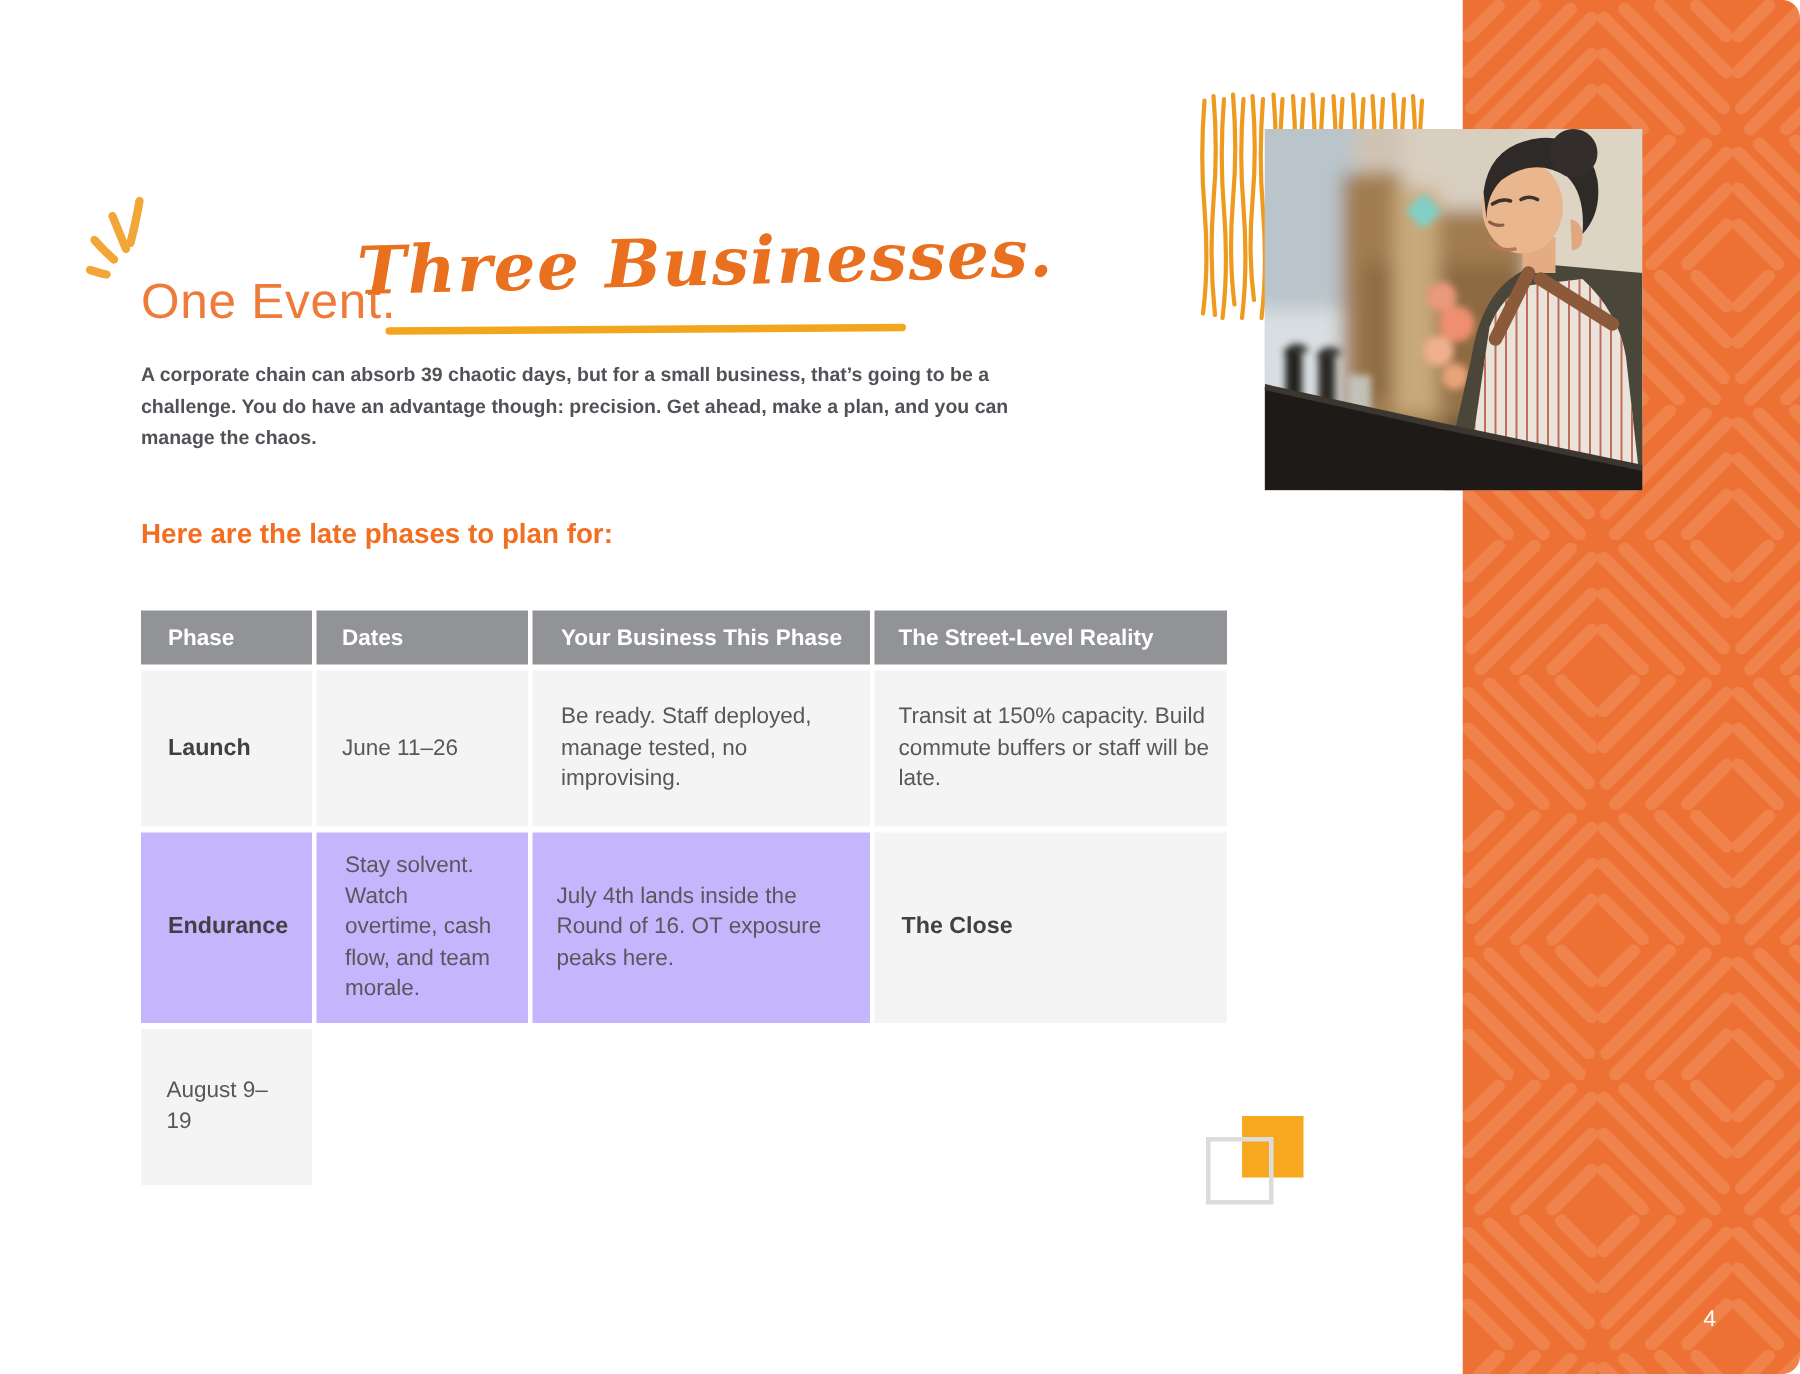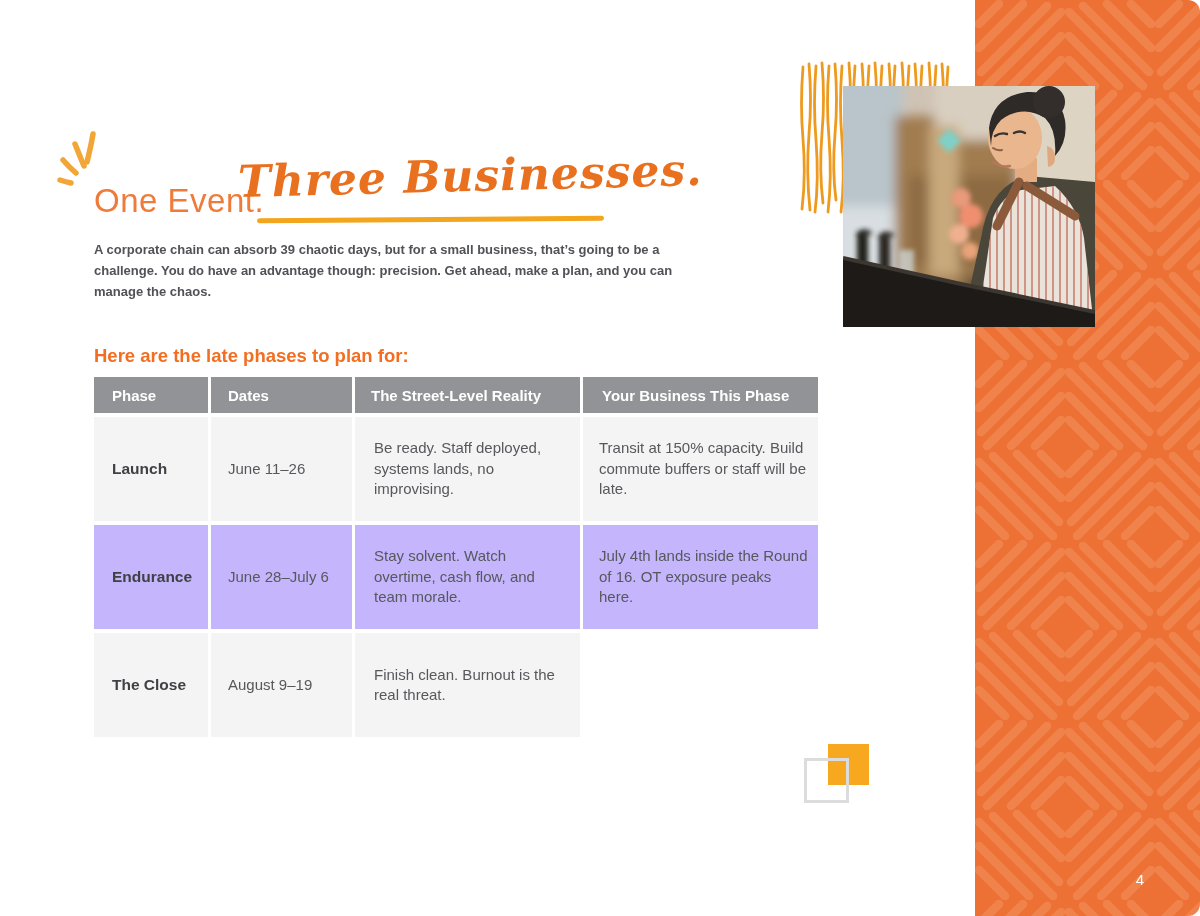--- a/index.html
+++ b/index.html
@@ -42,21 +42,21 @@
     position:absolute;left:94px;top:345px;font-size:18.5px;font-weight:700;
     color:#F26E21;z-index:2;
   }
   
   .phases-table{
     position:absolute;left:94px;top:377px;width:724px;z-index:2;
     display:grid;grid-template-columns:114px 141px 225px 235px;gap:4px 3px;
   }
   .th{
     background:#919396;color:#ffffff;font-weight:700;font-size:15px;height:36px;
-    display:flex;align-items:center;box-sizing:border-box;padding-left:18px;
+    display:flex;align-items:center;box-sizing:border-box;padding-left:18px;margin-top:30px;
   }
   .th.c2{padding-left:17px;}
   .th.c3{padding-left:19px;}
   .th.c4{padding-left:16px;}
   .td{
     background:#F4F4F4;display:flex;align-items:center;box-sizing:border-box;
     font-size:15px;line-height:20.5px;color:#57585C;min-height:104px;
     padding:12px 14px 12px 18px;
   }
   .td.c2{padding-left:17px;}
@@ -226,34 +226,32 @@
   <div class="title-script">Three Businesses.</div>
   <div class="title-underline"></div>
 
   <div class="intro">A corporate chain can absorb 39 chaotic days, but for a small business, that’s going to be a challenge. You do have an advantage though: precision. Get ahead, make a plan, and you can manage the chaos.</div>
 
   <div class="lead">Here are the late phases to plan for:</div>
 
   <div class="phases-table">
     <div class="th c1">Phase</div>
     <div class="th c2">Dates</div>
+    <div class="th c3">Your Business This Phase</div>
     <div class="th c4">The Street-Level Reality</div>
-    <div class="th c3">Your Business This Phase</div>
 
     <div class="td c1 phase">Launch</div>
     <div class="td c2">June 11–26</div>
-    <div class="td c3">Be ready. Staff deployed, systems lands, no improvising.</div>
+    <div class="td c3">Be ready. Staff deployed, manage tested, no improvising.</div>
     <div class="td c4">Transit at 150% capacity. Build commute buffers or staff will be late.</div>
 
     <div class="td c1 phase alt">Endurance</div>
-    <div class="td c2 alt">June 28–July 6</div>
     <div class="td c3 alt">Stay solvent. Watch overtime, cash flow, and team morale.</div>
     <div class="td c4 alt">July 4th lands inside the Round of 16. OT exposure peaks here.</div>
 
     <div class="td c1 phase">The Close</div>
     <div class="td c2">August 9–19</div>
-    <div class="td c3">Finish clean. Burnout is the real threat.</div>
   </div>
 
   <div class="sq-orange"></div>
   <div class="sq-outline"></div>
 
 </div>
 
 </body></html>

